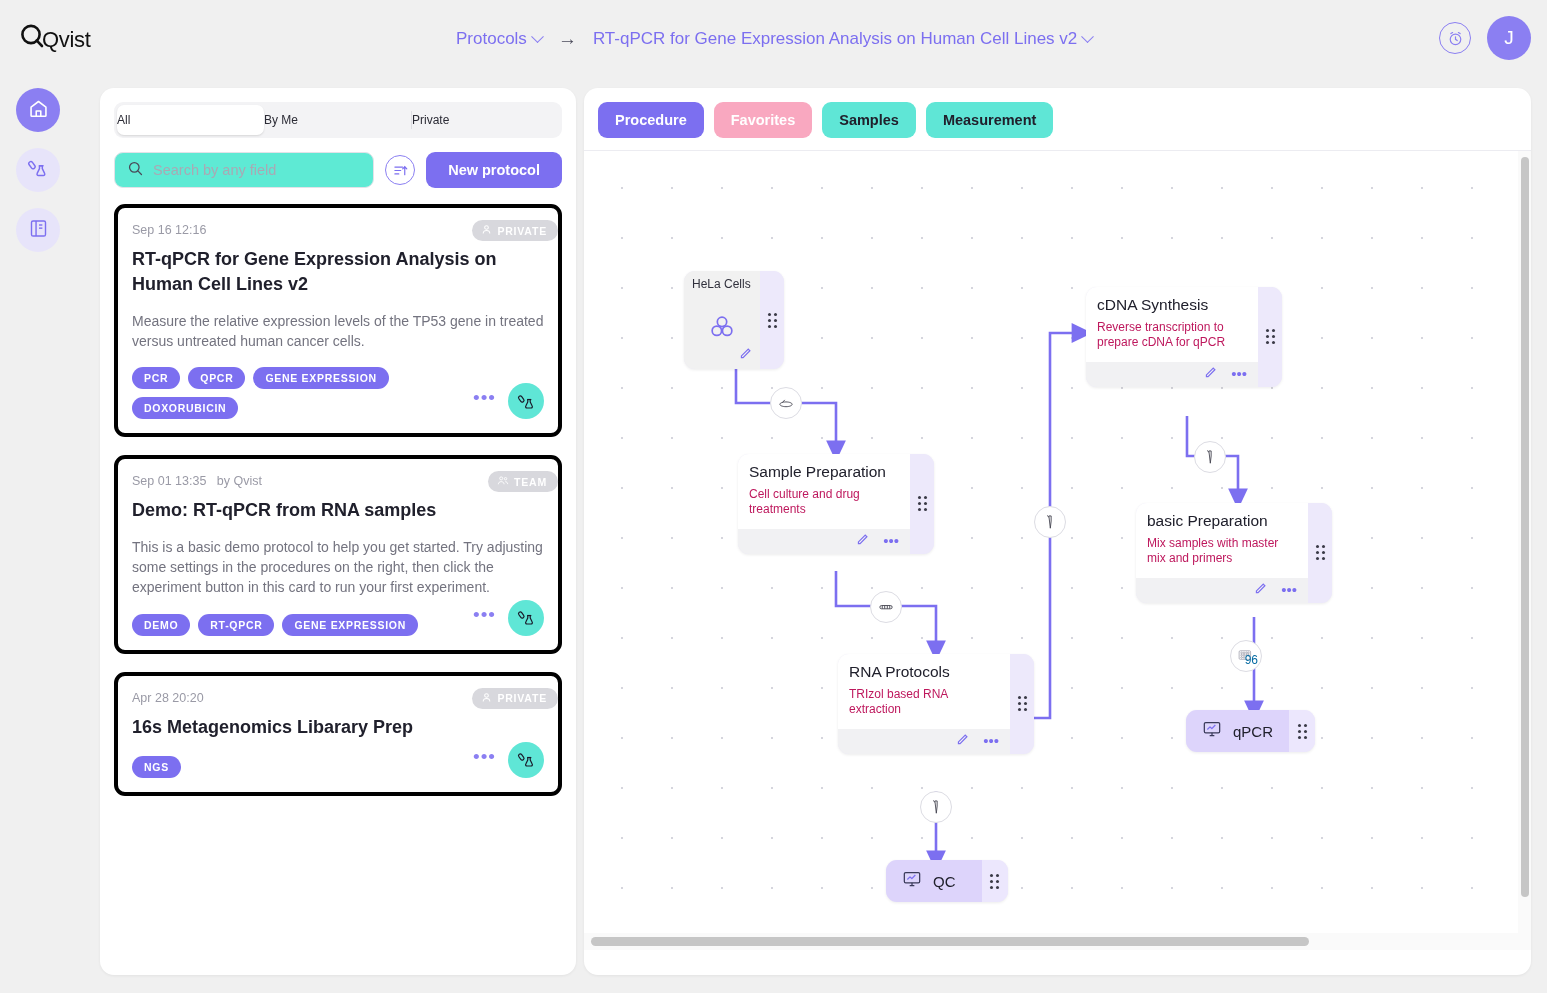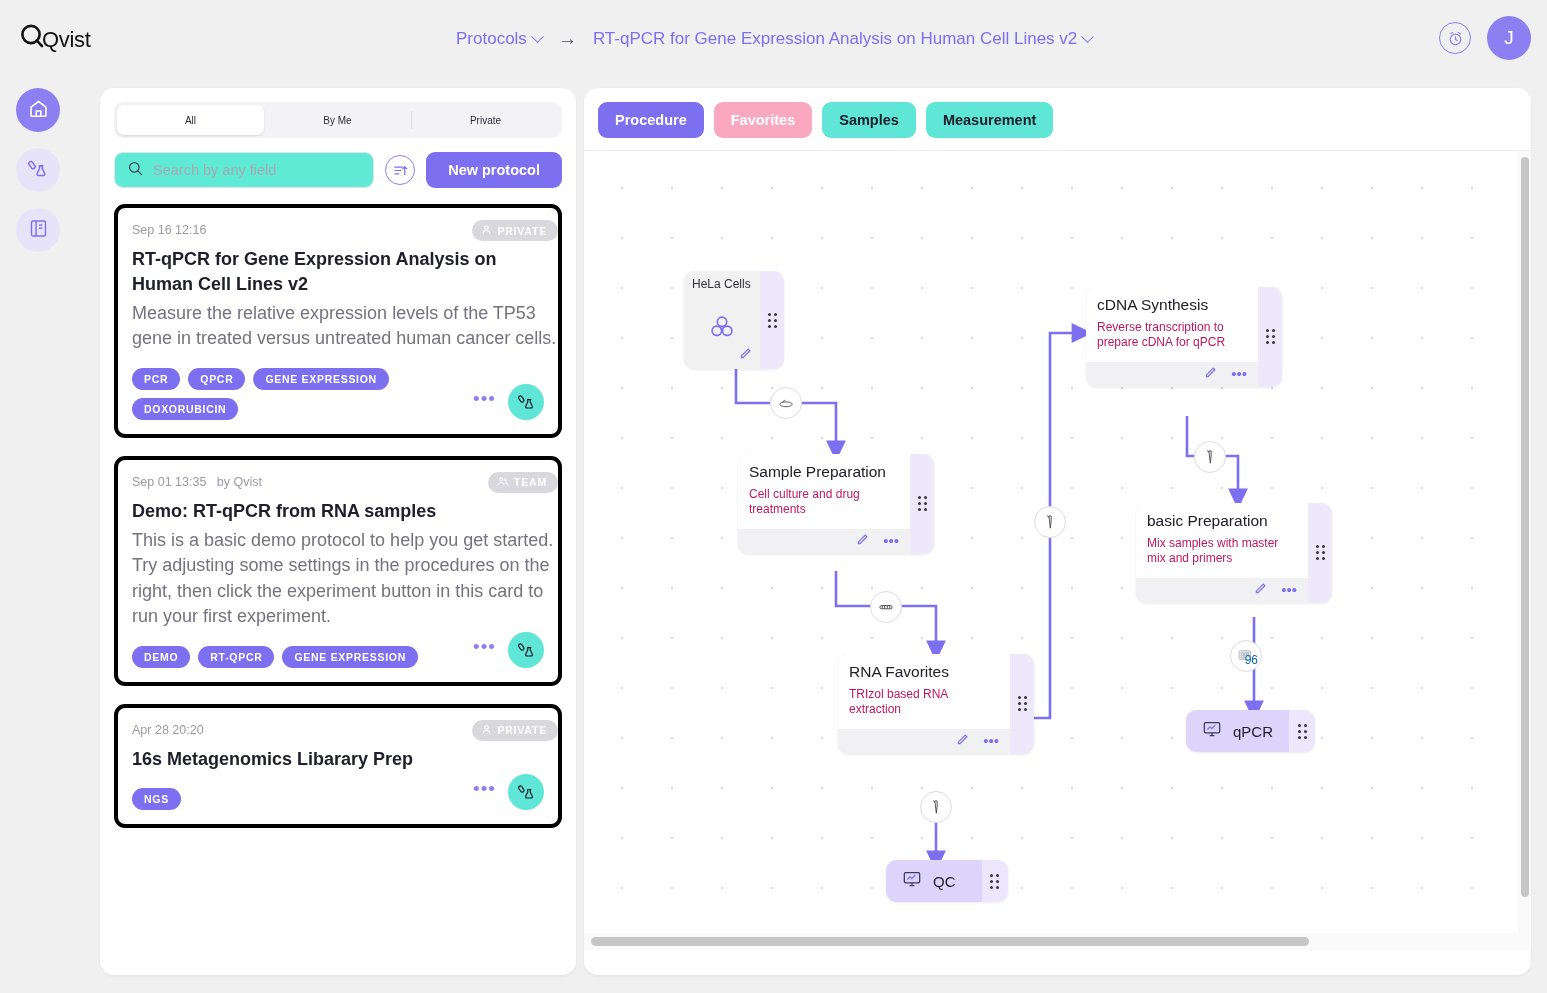--- a/index.html
+++ b/index.html
@@ -70,22 +70,22 @@
     background: #fff; border-radius: 14px;
     padding: 14px 14px 0 14px;
     box-shadow: 0 1px 3px rgba(0,0,0,.06);
     overflow: hidden;
   }
   .seg {
     display: flex; background: #f3f3f5; border-radius: 9px;
     height: 36px; padding: 3px; position: relative;
   }
   .seg-item {
-    flex: 1; display: flex; align-items: center; justify-content: center;
-    font-size: 10px; color: #2b2b35; border-radius: 7px; cursor: pointer;
+    flex: 1; display: flex; align-items: center; 
+    font-size: 12px; color: #2b2b35; border-radius: 7px; cursor: pointer;
   }
   .seg-item.active { background: #fff; box-shadow: 0 1px 2px rgba(0,0,0,.12); font-weight: 400; }
   .seg-div { width: 1px; background: #dedee3; margin: 6px 0; }
 
   .search-row {
     display: flex; align-items: center; gap: 11px; margin-top: 14px;
   }
   .search-box {
     flex: 1; height: 36px; border: 1px solid #e2e2e8; border-radius: 9px;
     display: flex; align-items: center; padding: 0 12px; gap: 9px; background:#5eead4;
@@ -116,21 +116,21 @@
   .card-author { font-size: 12.5px; color: #9a9aa6; margin-left: 6px; }
   .badge {
     background: #d8d8dd; color: #ffffff; border-radius: 20px;
     font-size: 10.5px; font-weight: bold; letter-spacing: .8px;
     padding: 4px 11px 4px 9px; display: flex; align-items: center; gap: 5px;
   }
   .card-title {
     font-size: 18px; font-weight: bold; color: #20202c; margin-top: 6px; line-height: 1.38;
   }
   .card-desc {
-    font-size: 18px; color: #73737f; margin-top: 4px; line-height: 1.42;
+    font-size: 14px; color: #73737f; margin-top: 15px; line-height: 1.42;
   }
   .tags { display: flex; flex-wrap: wrap; gap: 8px; margin-top: 16px; max-width: 330px; }
   .tag {
     background: #7c6ff0; color: #fff; font-size: 10.5px; font-weight: bold;
     letter-spacing: .7px; border-radius: 20px; padding: 5px 12px;
   }
   .card-actions {
     position: absolute; right: 14px; bottom: 14px;
     display: flex; align-items: center; gap: 12px;
   }
@@ -553,21 +553,21 @@
           <svg width="18" height="18" viewBox="0 0 22 22" fill="none" stroke="#43434f" stroke-width="1.1">
             <rect x="3.5" y="9.2" width="15" height="4" rx="2"></rect>
             <path d="M6.4 9.4v3.6M9.4 9.4v3.6M12.6 9.4v3.6M15.6 9.4v3.6"></path>
           </svg>
         </div>
 
         <div class="node" style="left:254px; top:503px;">
           <div class="proc-node">
             <div class="proc-body">
               <div class="proc-main">
-                <div class="proc-title">RNA Favorites</div>
+                <div class="proc-title">RNA Protocols</div>
                 <div class="proc-sub">TRIzol based RNA extraction</div>
               </div>
               <div class="proc-foot">
                 <span>
                   <svg width="13" height="13" viewBox="0 0 16 16" fill="none" stroke="#7c6ff0" stroke-width="1.5" stroke-linecap="round">
                       <path d="M11.4 2.6 13.4 4.6 5 13H3v-2z"></path>
                     </svg>
                 </span>
                 <span style="color:#7c6ff0; font-size:15px; line-height:8px;">•••</span>
               </div>

